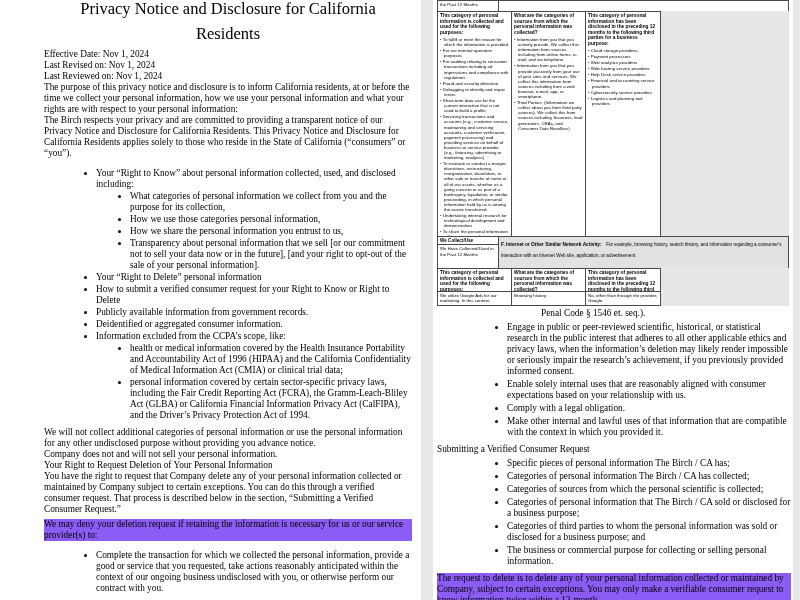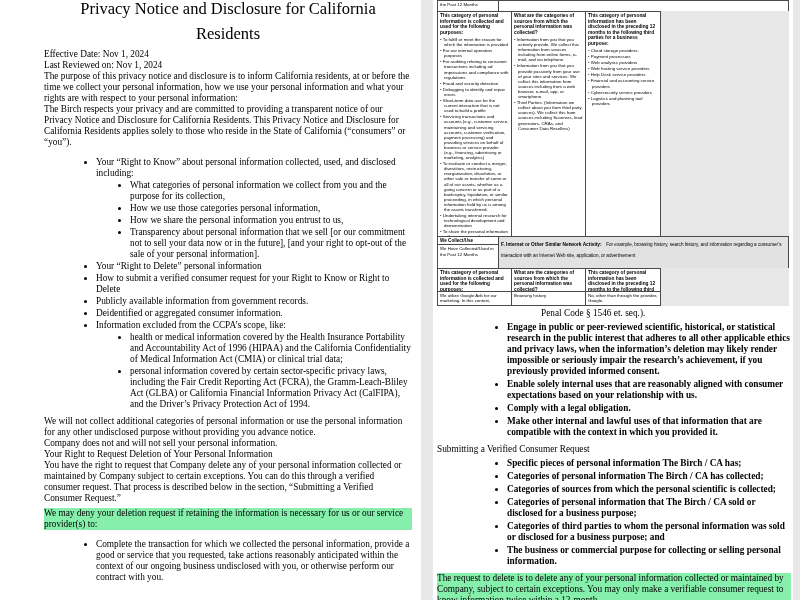--- a/index.html
+++ b/index.html
@@ -11,22 +11,22 @@
   .page-r{left:433px;width:360px;padding:0 2px 0 4px;}
   p{margin:0;}
   .title{text-align:center;font-size:16.5px;line-height:25px;margin:-4px 0 3px 0;}
   .title span{display:block;}
   ul{list-style:disc;}
   ul.l1{margin:9px 0 6px 0;padding-left:52px;}
   ul.l2{margin:1px 0 1px 0;padding-left:34px;}
   ul.l1 > li{margin:0 0 1px 0;}
   ul.l2 > li{margin:0 0 1px 0;}
   ul.r1{margin:3px 0 3px 0;padding-left:70px;}
-  ul.r1 > li{margin:0 0 2px 0;font-weight:bold;}
-  .hl{background:#86efac;}
+  ul.r1 > li{margin:0 0 2px 0;}
+  .hl{background:#8b5cf6;}
   .mt6{margin-top:6px;}
   .mt4{margin-top:4px;}
   .cont-line{margin-left:104px;margin-top:2px;}
   
   .ctable{position:relative;width:352px;height:306px;overflow:hidden;
           font-family:"Liberation Sans",sans-serif;margin-bottom:0;}
   .tc{position:absolute;border:1px solid #4a4a4a;background:#fff;box-sizing:border-box;
       overflow:hidden;padding:1px 2px;}
   .tc.nopad{padding:0;}
   .grayfill{position:absolute;background:#e7e7e7;}
@@ -44,20 +44,21 @@
 <body>
 
 <div class="canvas">
 
   <div class="page page-l">
     <div class="title">
       <span>Privacy Notice and Disclosure for California</span>
       <span>Residents</span>
     </div>
     <p>Effective Date: Nov 1, 2024</p>
+    <p>Last Revised on: Nov 1, 2024</p>
     <p>Last Reviewed on: Nov 1, 2024</p>
     <p>The purpose of this privacy notice and disclosure is to inform California residents, at or before the time we collect your personal information, how we use your personal information and what your rights are with respect to your personal information:</p>
     <p>The Birch respects your privacy and are committed to providing a transparent notice of our Privacy Notice and Disclosure for California Residents. This Privacy Notice and Disclosure for California Residents applies solely to those who reside in the State of California (“consumers” or “you”).</p>
 
     <ul class="l1">
       <li>
         <span>Your “Right to Know” about personal information collected, used, and disclosed including:</span>
         <ul class="l2">
           <li>What categories of personal information we collect from you and the purpose for its collection,</li>
           <li>How we use those categories personal information,</li>

